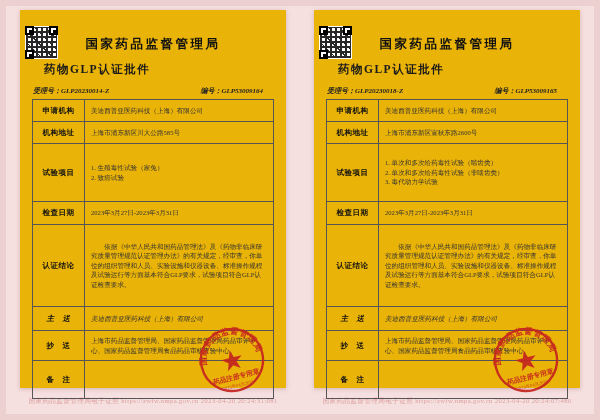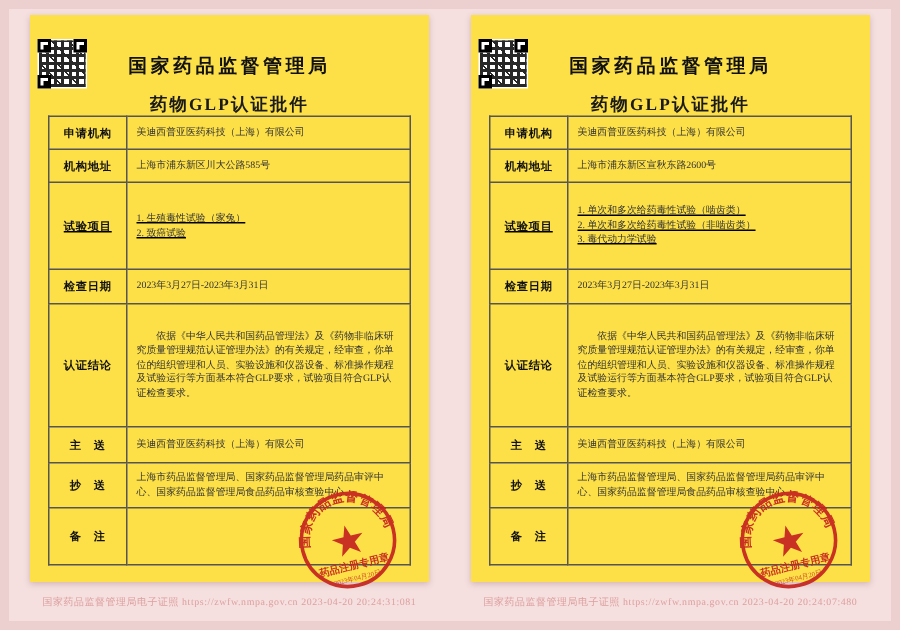--- a/index.html
+++ b/index.html
@@ -15,21 +15,21 @@
     background:#f5dfdf;
     box-shadow: inset 0 0 0 6px #eccfcf;
   }
   .cert-wrap { position:absolute; top:10px; width:278px; }
   .cert-wrap.left  { left:14px; }
   .cert-wrap.right { left:308px; }
   .page {
     position:relative;
     width:266px; height:378px;
     margin:0 auto;
-    background:#fde047;
+    background:#eab308;
     box-shadow:0 1px 4px rgba(120,60,60,.25);
     overflow:visible;
   }
   
   .qr {
     position:absolute; left:5px; top:16px;
     width:33px; height:33px; background:#fff;
   }
   .qr-noise {
     position:absolute; inset:1px;
@@ -44,22 +44,22 @@
   .finder.tl { left:0; top:0; }
   .finder.tr { right:0; top:0; }
   .finder.bl { left:0; bottom:0; }
   
   .title {
     text-align:center; padding-top:26px;
     font-family:"Liberation Sans","DejaVu Sans",sans-serif;
     font-weight:bold; font-size:12.5px; letter-spacing:2.5px; color:#111;
   }
   .subtitle {
-    text-align:center; margin-top:9px;
-    font-weight:bold; font-size:11.5px; letter-spacing:1.5px; color:#1a1a1a;
+    text-align:left; margin-top:9px;
+    font-weight:bold; font-size:11.5px; letter-spacing:1.5px; color:#1a1a1a;padding-left:24px;
   }
   .nums {
     display:flex; justify-content:space-between;
     margin:9px 13px 3px 13px; padding-right:10px;
     font-style:italic; font-size:7px; color:#222; font-weight:bold;
   }
   
   table.cert-table {
     width:242px; margin:0 auto;
     border-collapse:collapse; table-layout:fixed;
@@ -68,22 +68,22 @@
   .cert-table td.lbl {
     width:52px; text-align:center;
     font-weight:bold; font-size:7.5px; color:#111;
     letter-spacing:0.5px;
   }
   .cert-table td.val {
     padding:3px 6px;
     font-size:6.6px; line-height:1.45; color:#333;
     white-space:pre-line; text-align:left;
   }
-  tr.h22 { height:22px; } tr.h23 { height:23px;margin-top:46px; } tr.h24 { height:24px; }
-  tr.h30 { height:30px; } tr.h38 { height:38px; } tr.h58 { height:58px;text-decoration:underline; }
+  tr.h22 { height:22px; } tr.h23 { height:23px;margin-top:46px; } tr.h24 { height:24px;font-style:italic; }
+  tr.h30 { height:30px; } tr.h38 { height:38px; } tr.h58 { height:58px; }
   tr.h69 { height:82px; }
   
   .stamp {
     position:absolute; left:172px; top:310px;
     width:80px; height:80px;
     transform:rotate(-14deg);
     opacity:.92;
     pointer-events:none;
   }
   
@@ -101,20 +101,24 @@
   <div class="cert-wrap left">
     <div class="page">
       <div class="qr">
         <div class="qr-noise"></div>
         <div class="finder tl"></div>
         <div class="finder tr"></div>
         <div class="finder bl"></div>
       </div>
       <div class="title">国家药品监督管理局</div>
       <div class="subtitle">药物GLP认证批件</div>
+      <div class="nums">
+        <span>受理号：GLP20230014-Z</span>
+        <span>编号：GLP53009164</span>
+      </div>
       <table class="cert-table">
         <tbody>
             <tr class="h22">
           <td class="lbl">申请机构</td>
           <td class="val">美迪西普亚医药科技（上海）有限公司</td>
         </tr>
         <tr class="h22">
           <td class="lbl">机构地址</td>
           <td class="val">上海市浦东新区川大公路585号</td>
         </tr>
@@ -162,20 +166,24 @@
   <div class="cert-wrap right">
     <div class="page">
       <div class="qr">
         <div class="qr-noise"></div>
         <div class="finder tl"></div>
         <div class="finder tr"></div>
         <div class="finder bl"></div>
       </div>
       <div class="title">国家药品监督管理局</div>
       <div class="subtitle">药物GLP认证批件</div>
+      <div class="nums">
+        <span>受理号：GLP20230018-Z</span>
+        <span>编号：GLP53009165</span>
+      </div>
       <table class="cert-table">
         <tbody>
             <tr class="h22">
           <td class="lbl">申请机构</td>
           <td class="val">美迪西普亚医药科技（上海）有限公司</td>
         </tr>
         <tr class="h22">
           <td class="lbl">机构地址</td>
           <td class="val">上海市浦东新区宣秋东路2600号</td>
         </tr>

